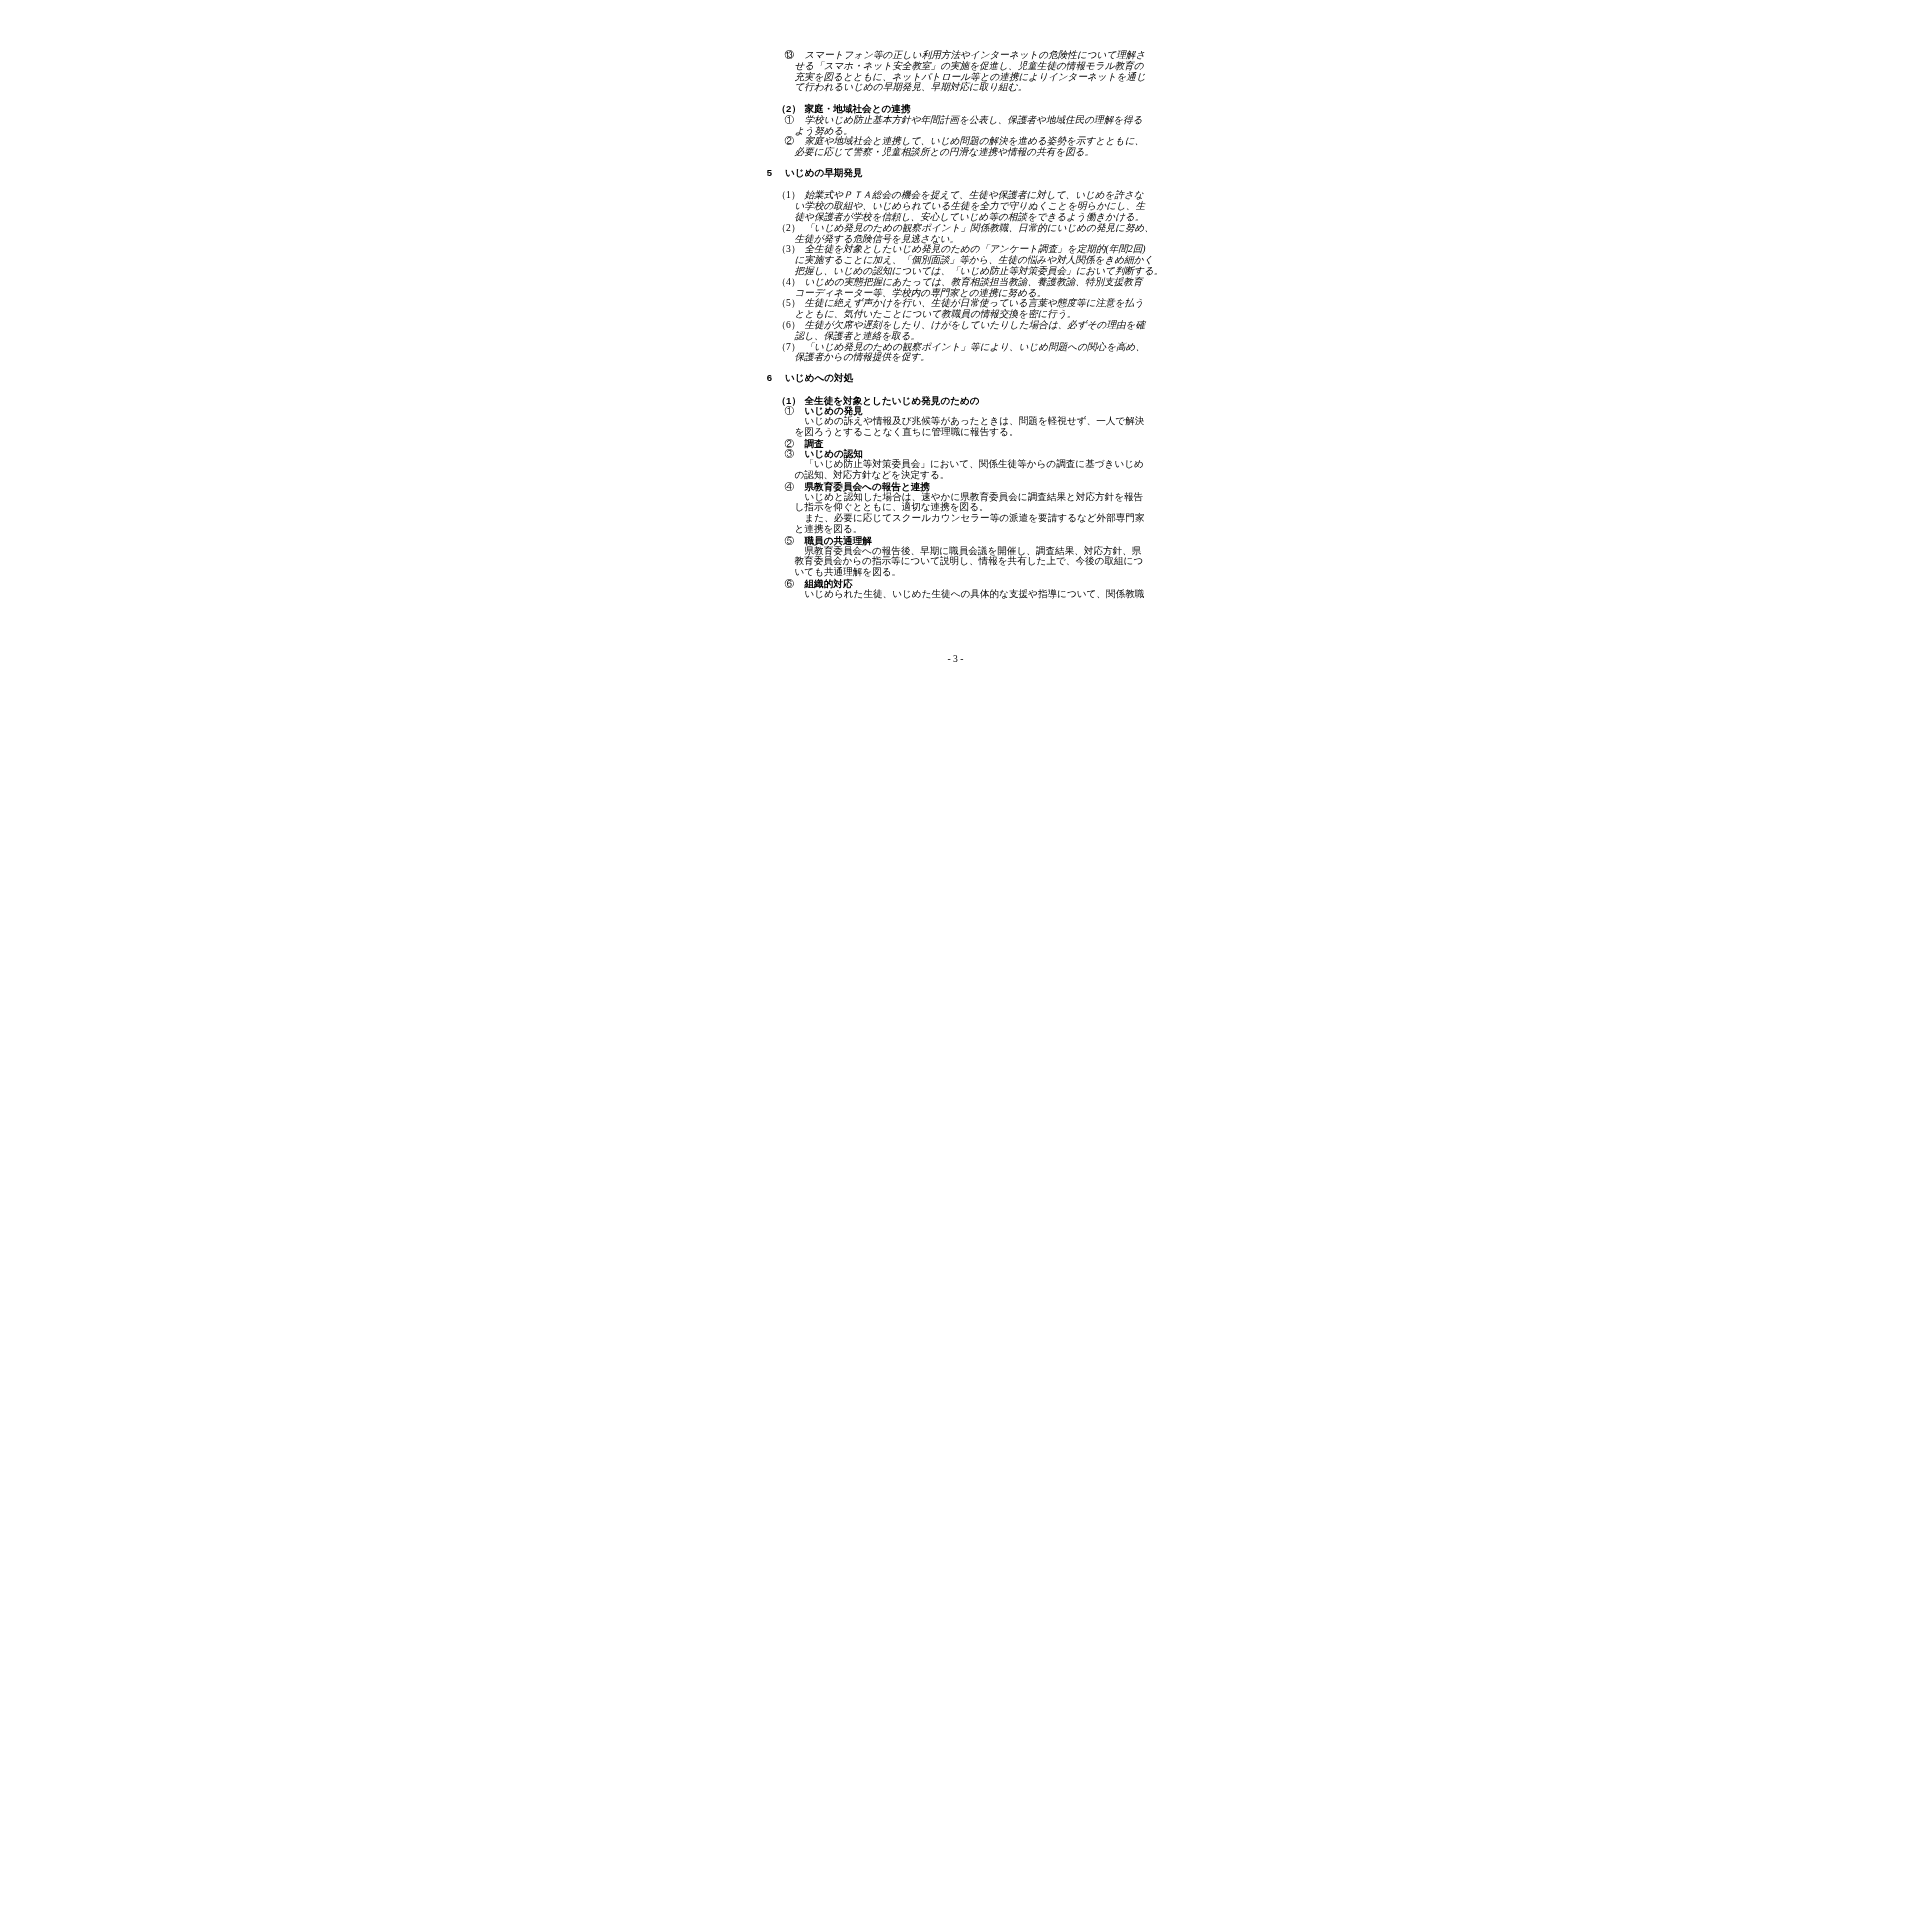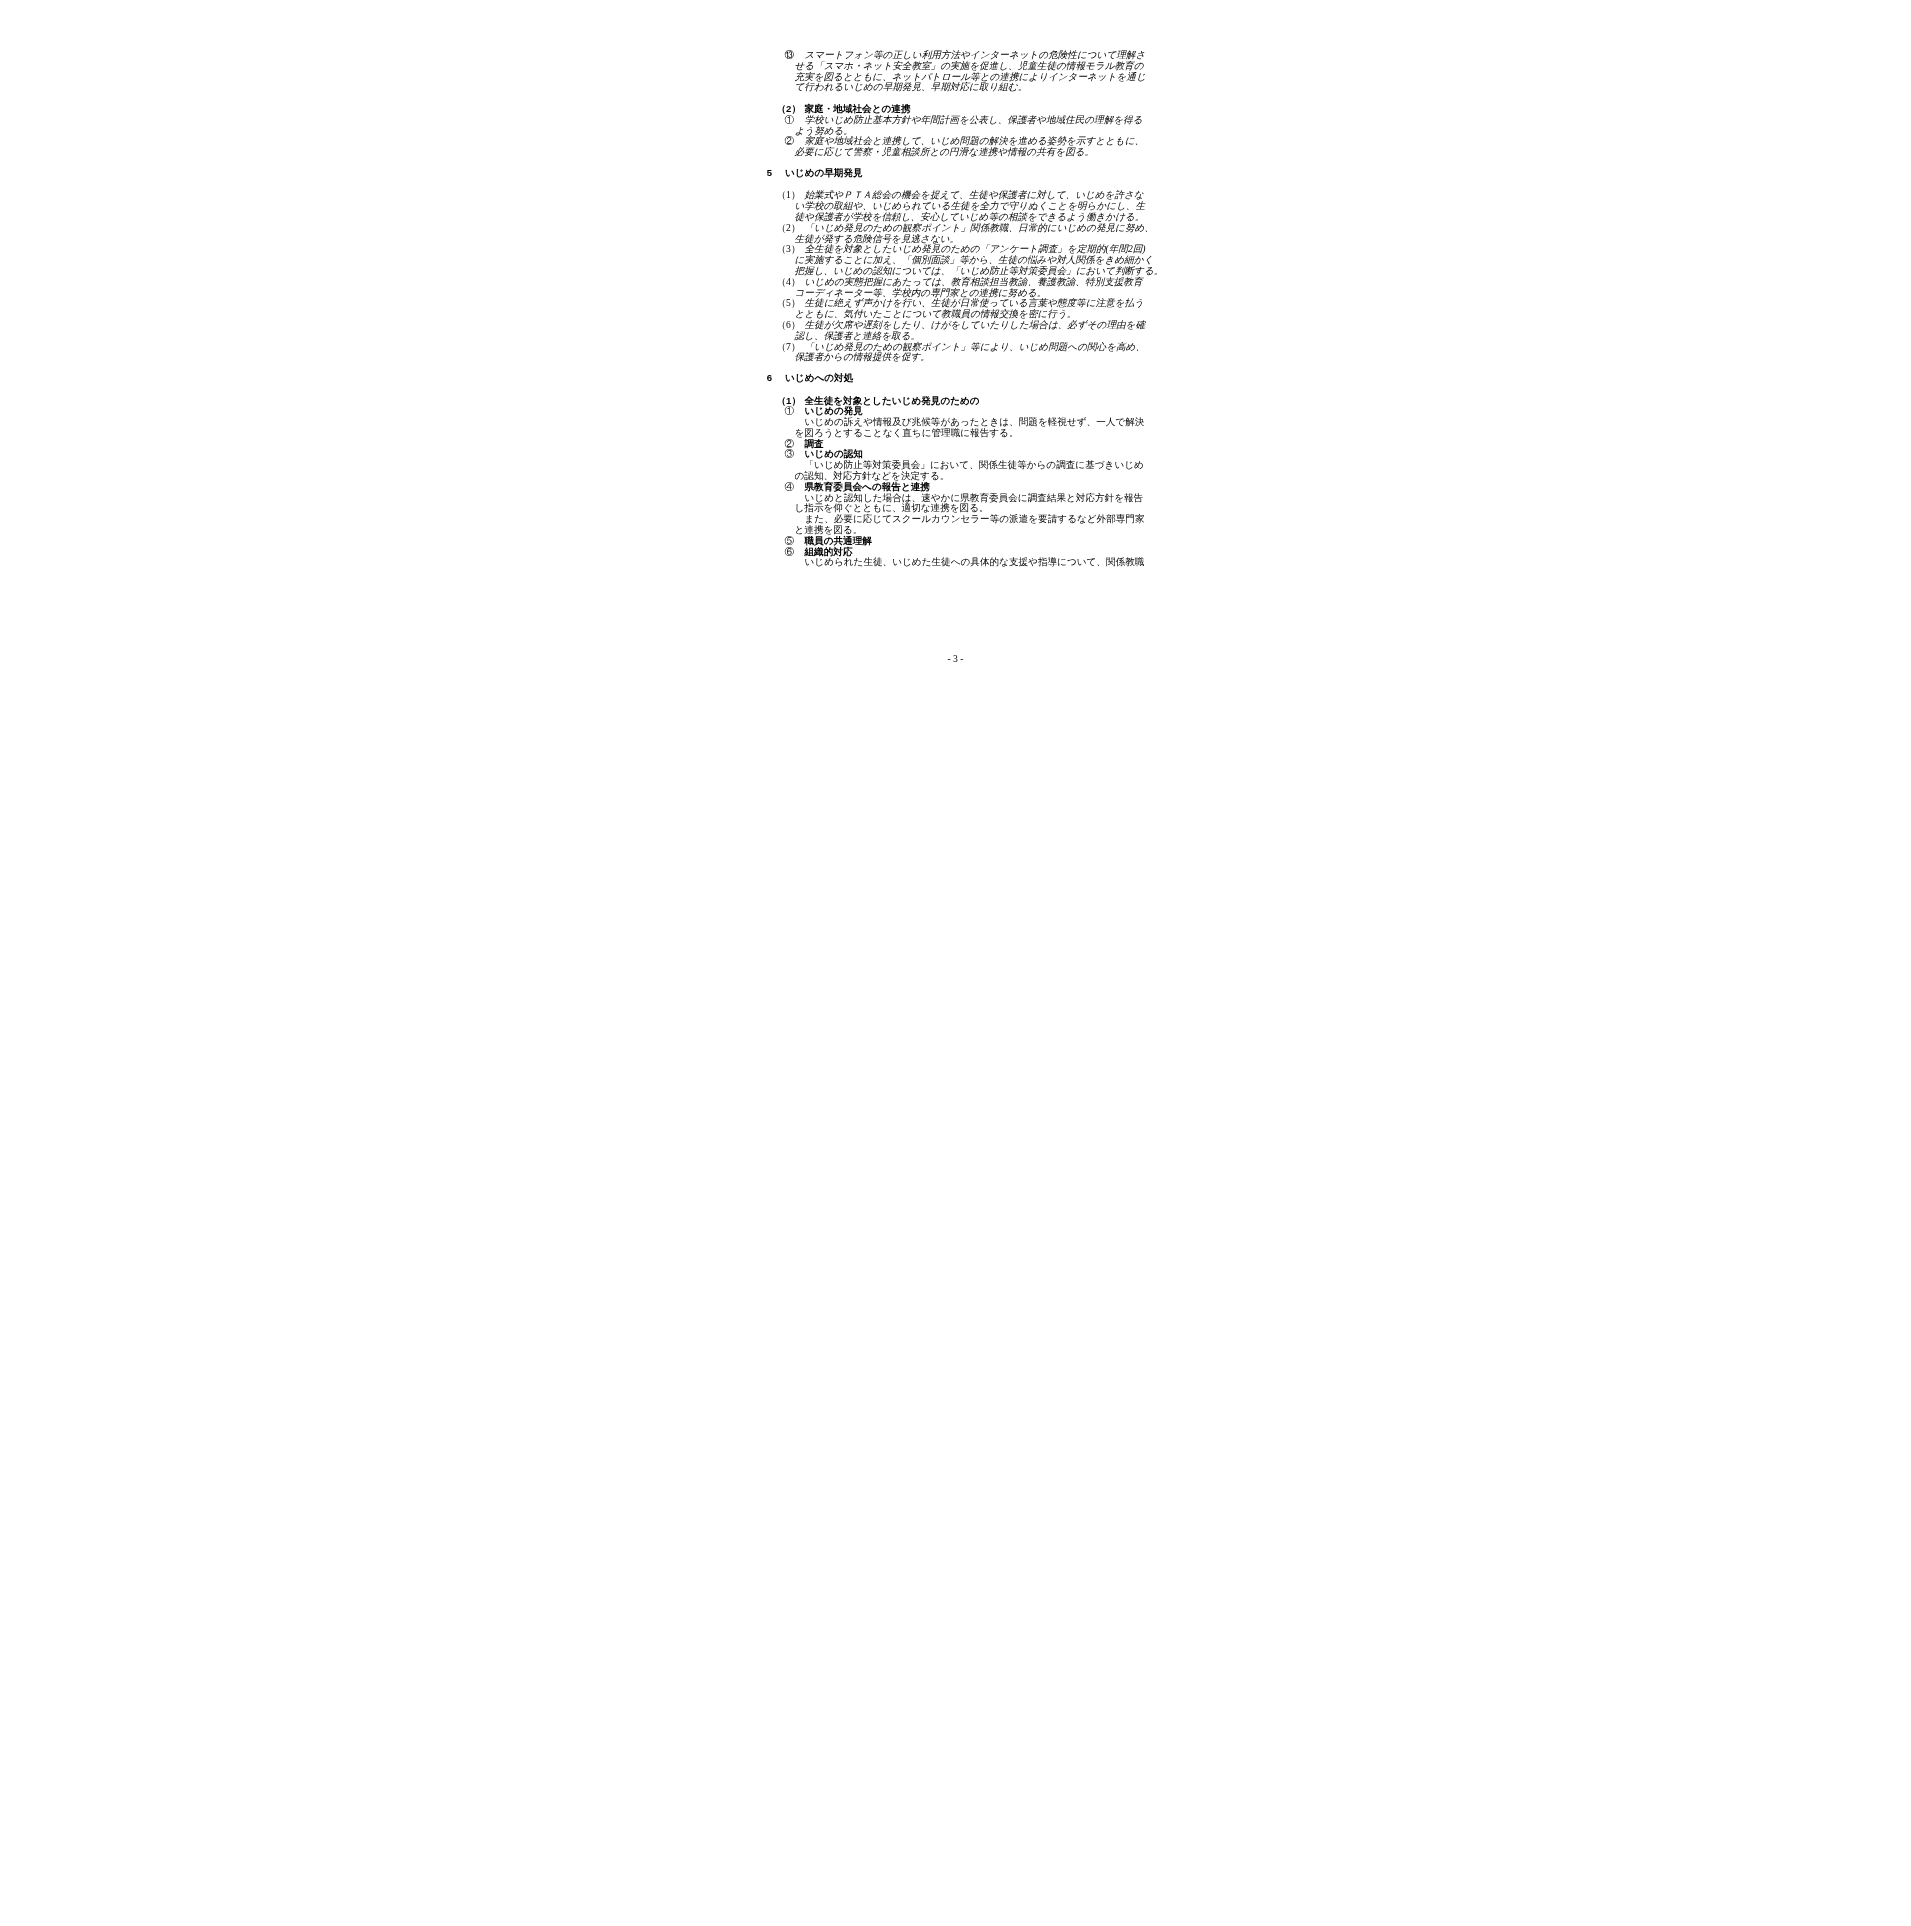--- a/index.html
+++ b/index.html
@@ -57,20 +57,21 @@
     font-family: "Liberation Serif", "DejaVu Serif", serif;
     font-weight: 400;
   }
 
   
   .body-para {
     padding-left: 78px;
     padding-right: 11.6px;
     text-indent: 10px;
     white-space: pre-wrap;
+    font-family: Liberation Mono, monospace;
   }
 
   .page-num {
     position: absolute;
     bottom: 11.6px;
     left: 0;
     right: 0;
     text-align: center;
   }
 </style>
@@ -190,20 +191,23 @@
     </div>
     <div class="body-para">いじめと認知した場合は、速やかに県教育委員会に調査結果と対応方針を報告
 し指示を仰ぐとともに、適切な連携を図る。</div>
     <div class="body-para">また、必要に応じてスクールカウンセラー等の派遣を要請するなど外部専門家
 と連携を図る。</div>
 
     <div class="circle-head">
       <span class="marker">⑤</span>
       <span class="title">職員の共通理解</span>
     </div>
+    <div class="body-para">県教育委員会への報告後、早期に職員会議を開催し、調査結果、対応方針、県
+教育委員会からの指示等について説明し、情報を共有した上で、今後の取組につ
+いても共通理解を図る。</div>
 
     <div class="circle-head">
       <span class="marker">⑥</span>
       <span class="title">組織的対応</span>
     </div>
     <div class="body-para">いじめられた生徒、いじめた生徒への具体的な支援や指導について、関係教職</div>
 
   </div>
 
   <div class="page-num">- 3 -</div>

